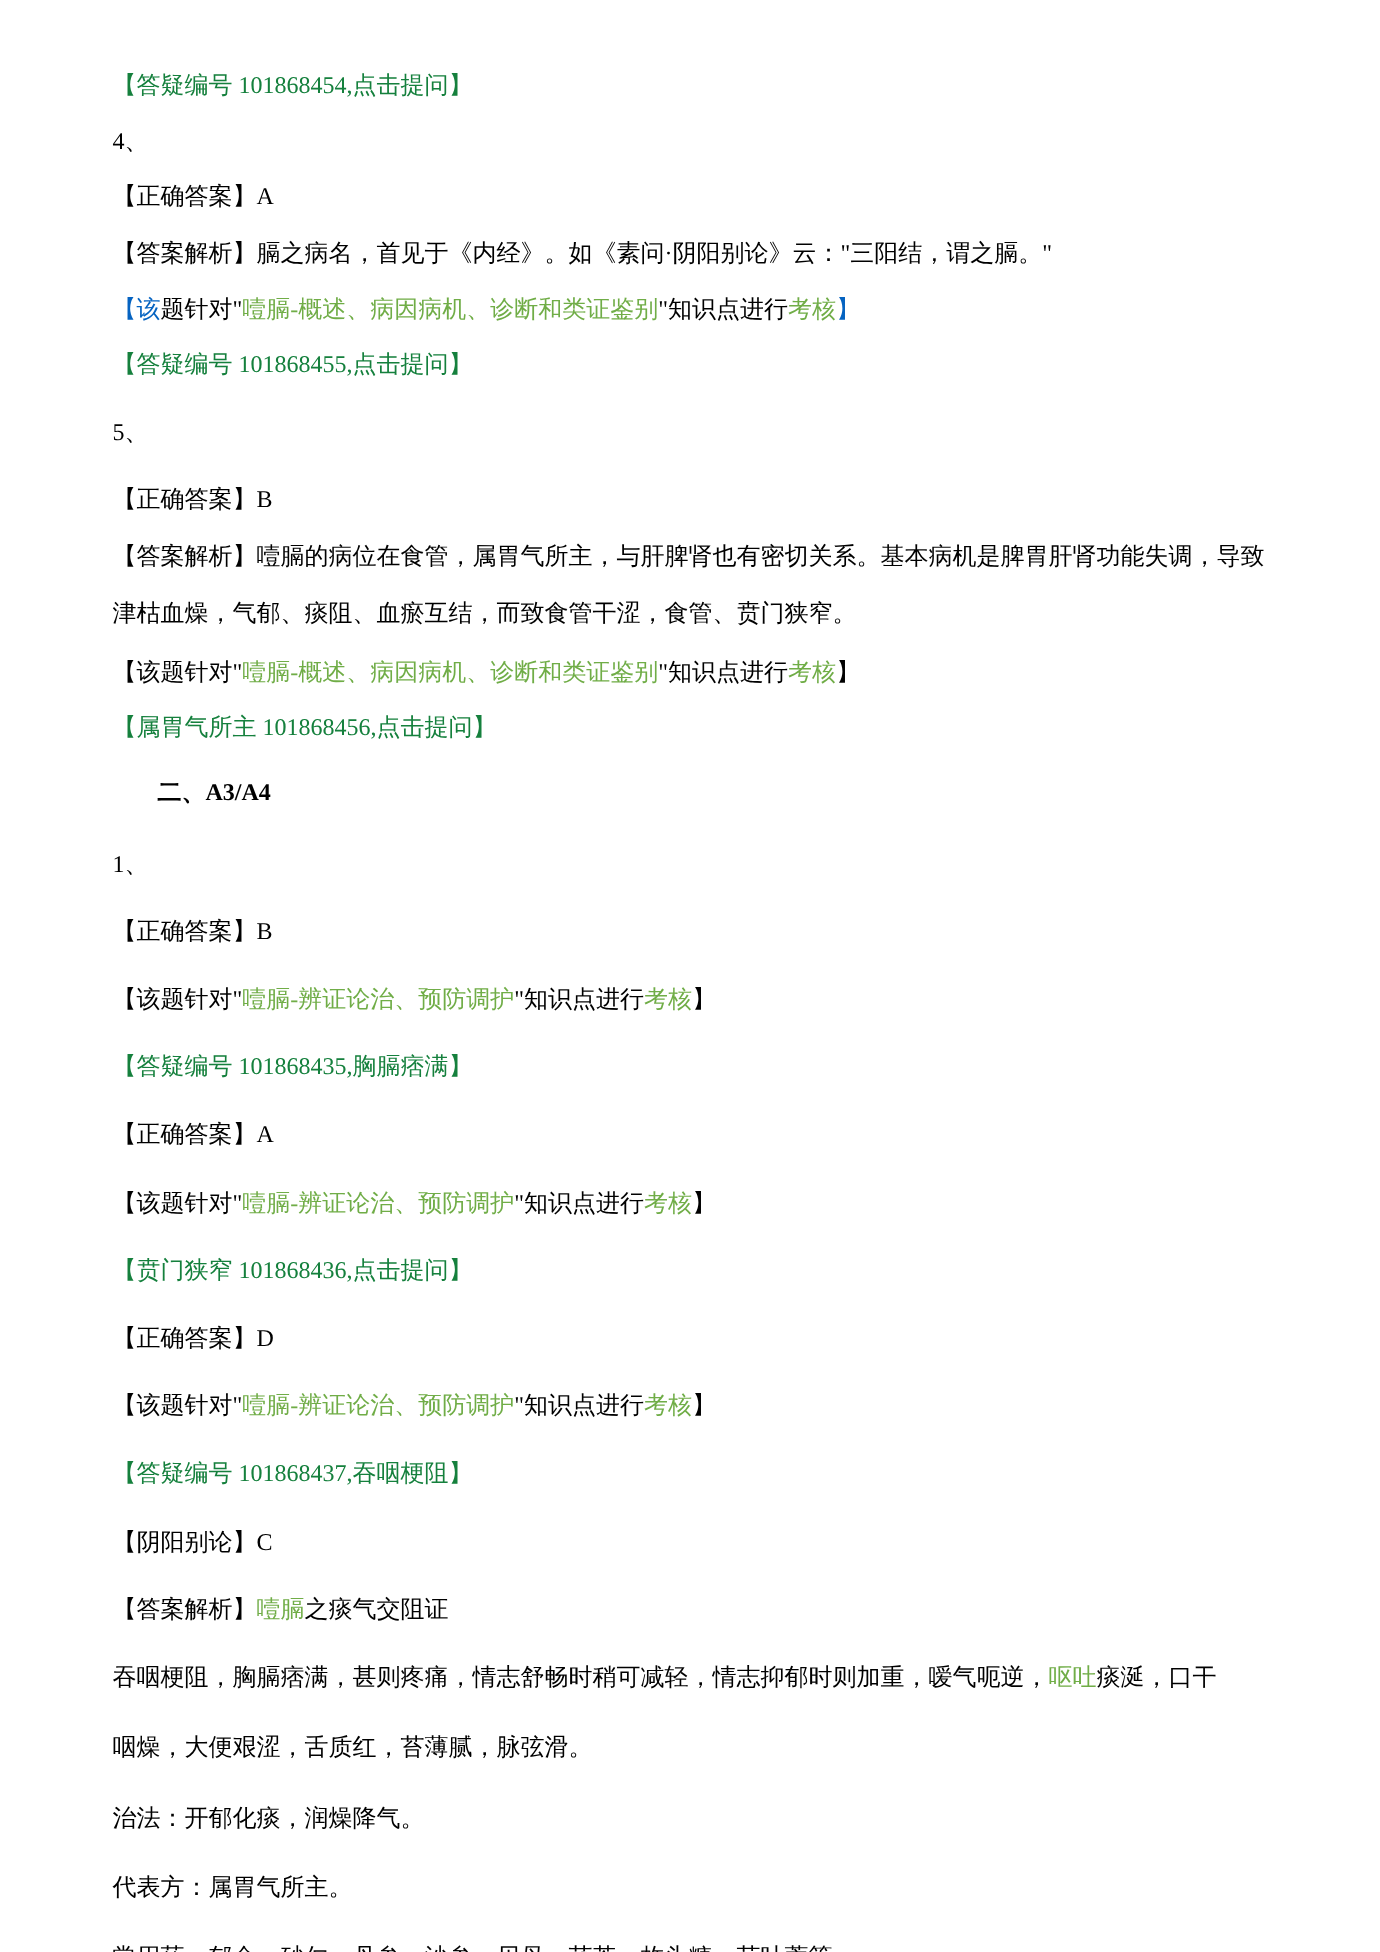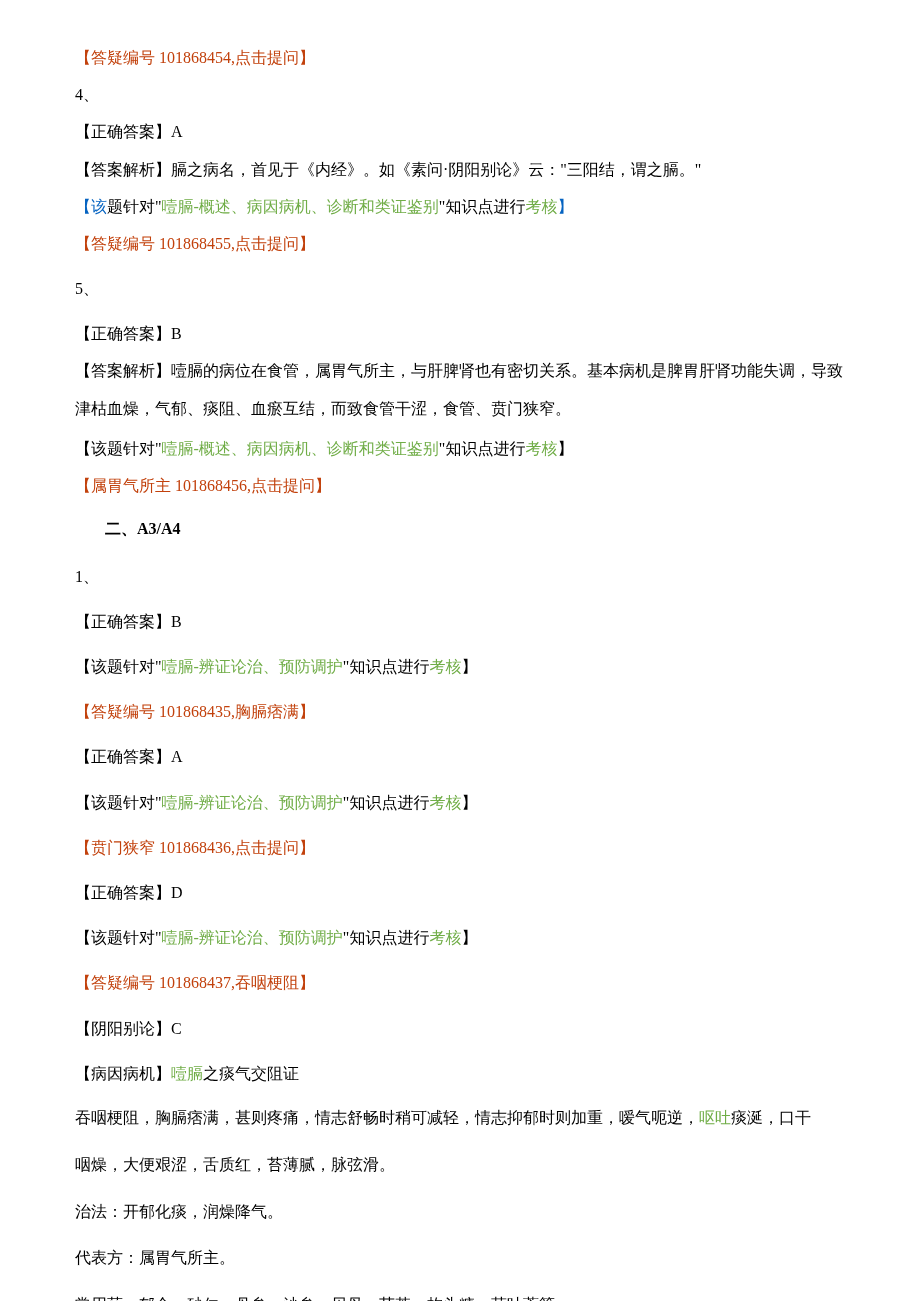--- a/index.html
+++ b/index.html
@@ -13,41 +13,40 @@
       line-height: 2.2;
       color: #000;
       background: #fff;
       padding: 40px 75px;
       width: 920px;
     }
     p {
       margin-bottom: 2px;
     }
     .link {
-      color: #c2410c;
+      color: #15803d;
     }
     .link-brackets {
       color: #0563C1;
     }
     .green {
       color: #70AD47;
     }
     .black {
       color: #000;
     }
     .section-header {
       font-family: "SimSun", "宋体", serif;
       font-weight: bold;
       margin-top: 8px;
       margin-bottom: 4px;
       margin-left: 30px;
     }
     .content-line {
       line-height: 2.3;
-      font-family: Liberation Mono, monospace;
     }
     .spacer {
       height: 8px;
     }
   </style>
 </head>
 <body>
 
 <p><span class="link">【答疑编号 101868454,点击提问】</span></p>
 <p>4、</p>
@@ -83,21 +82,21 @@
 <p><span class="link">【贲门狭窄 101868436,点击提问】</span></p>
 <div class="spacer"></div>
 <p>【正确答案】D</p>
 <div class="spacer"></div>
 <p><span class="black">【该题针对"</span><span class="green">噎膈-辨证论治、预防调护</span><span class="black">"知识点进行</span><span class="green">考核</span><span class="black">】</span></p>
 <div class="spacer"></div>
 <p><span class="link">【答疑编号 101868437,吞咽梗阻】</span></p>
 <div class="spacer"></div>
 <p>【阴阳别论】C</p>
 <div class="spacer"></div>
-<p><span class="black">【病因病机】</span><span class="green">噎膈</span><span class="black">之痰气交阻证</span></p>
+<p><span class="black">【答案解析】</span><span class="green">噎膈</span><span class="black">之痰气交阻证</span></p>
 <div class="spacer"></div>
 <p class="content-line"><span>吞咽梗阻，胸膈痞满，甚则疼痛，情志舒畅时稍可减轻，情志抑郁时则加重，嗳气呃逆，</span><span class="green">呕吐</span><span>痰涎，口干</span></p>
 <div class="spacer"></div>
 <p class="content-line">咽燥，大便艰涩，舌质红，苔薄腻，脉弦滑。</p>
 <div class="spacer"></div>
 <p class="content-line">治法：开郁化痰，润燥降气。</p>
 <div class="spacer"></div>
 <p class="content-line">代表方：属胃气所主。</p>
 <div class="spacer"></div>
 <p class="content-line">常用药：郁金、砂仁、丹参、沙参、贝母、茯苓、杵头糠、荷叶蒂等。</p>

